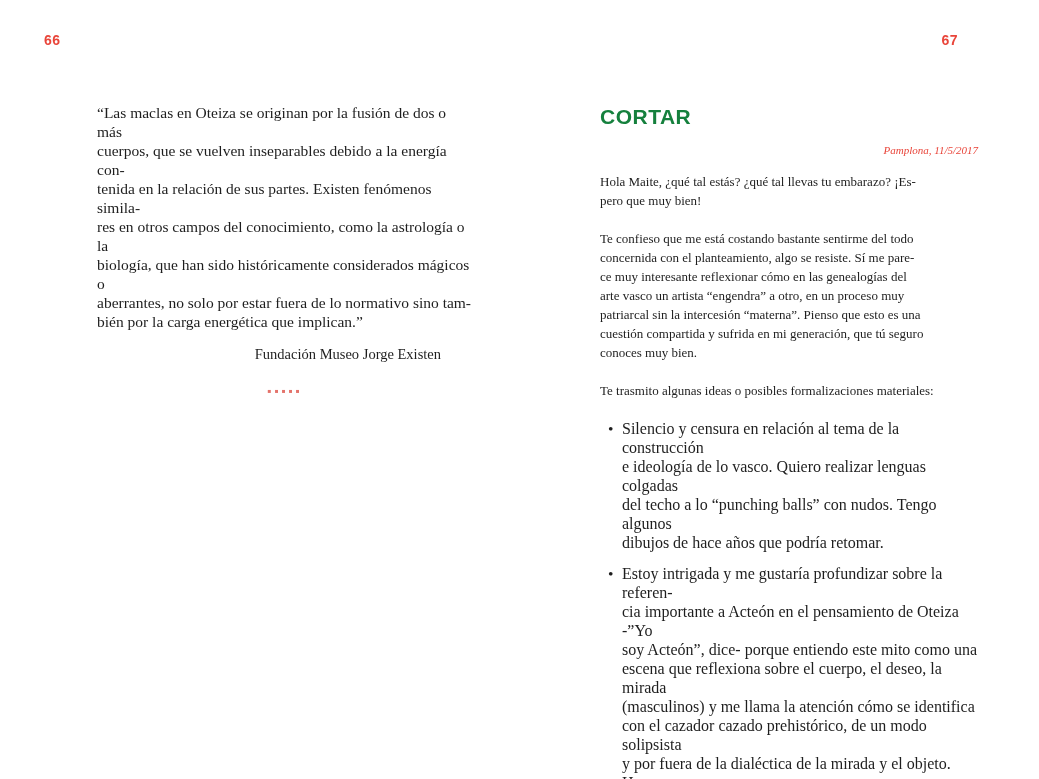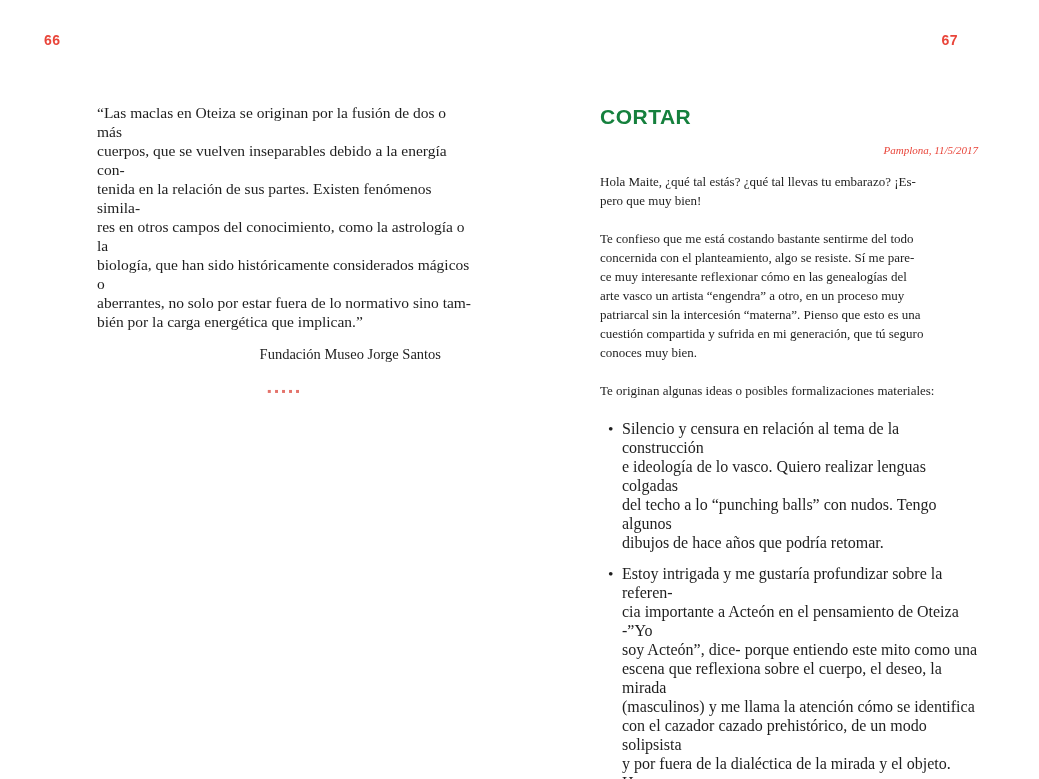--- a/index.html
+++ b/index.html
@@ -72,41 +72,41 @@
   <div class="page-number right">67</div>
 
   <div class="quote-block">
     <div class="quote-lines">“Las maclas en Oteiza se originan por la fusión de dos o más
 cuerpos, que se vuelven inseparables debido a la energía con-
 tenida en la relación de sus partes. Existen fenómenos simila-
 res en otros campos del conocimiento, como la astrología o la
 biología, que han sido históricamente considerados mágicos o
 aberrantes, no solo por estar fuera de lo normativo sino tam-
 bién por la carga energética que implican.”</div>
-    <div class="quote-attribution">Fundación Museo Jorge Santos</div>
+    <div class="quote-attribution">Fundación Museo Jorge Existen</div>
     <div class="ornament">▪▪▪▪▪</div>
   </div>
 
   <div class="right-col">
     <h1 class="chapter-title">CORTAR</h1>
 
     <div class="dateline">Pamplona, 11/5/2017</div>
 
     <p class="para">Hola Maite, ¿qué tal estás? ¿qué tal llevas tu embarazo? ¡Es-
 pero que muy bien!</p>
 
     <p class="para">Te confieso que me está costando bastante sentirme del todo
 concernida con el planteamiento, algo se resiste. Sí me pare-
 ce muy interesante reflexionar cómo en las genealogías del
 arte vasco un artista “engendra” a otro, en un proceso muy
 patriarcal sin la intercesión “materna”. Pienso que esto es una
 cuestión compartida y sufrida en mi generación, que tú seguro
 conoces muy bien.</p>
 
-    <p class="para">Te originan algunas ideas o posibles formalizaciones materiales:</p>
+    <p class="para">Te trasmito algunas ideas o posibles formalizaciones materiales:</p>
 
     <div class="bullet-list">
 
       <div class="bullet-item">
         <span class="bullet-marker">•</span>
         <span class="bullet-lines">Silencio y censura en relación al tema de la construcción
 e ideología de lo vasco. Quiero realizar lenguas colgadas
 del techo a lo “punching balls” con nudos. Tengo algunos
 dibujos de hace años que podría retomar.</span>
       </div>

